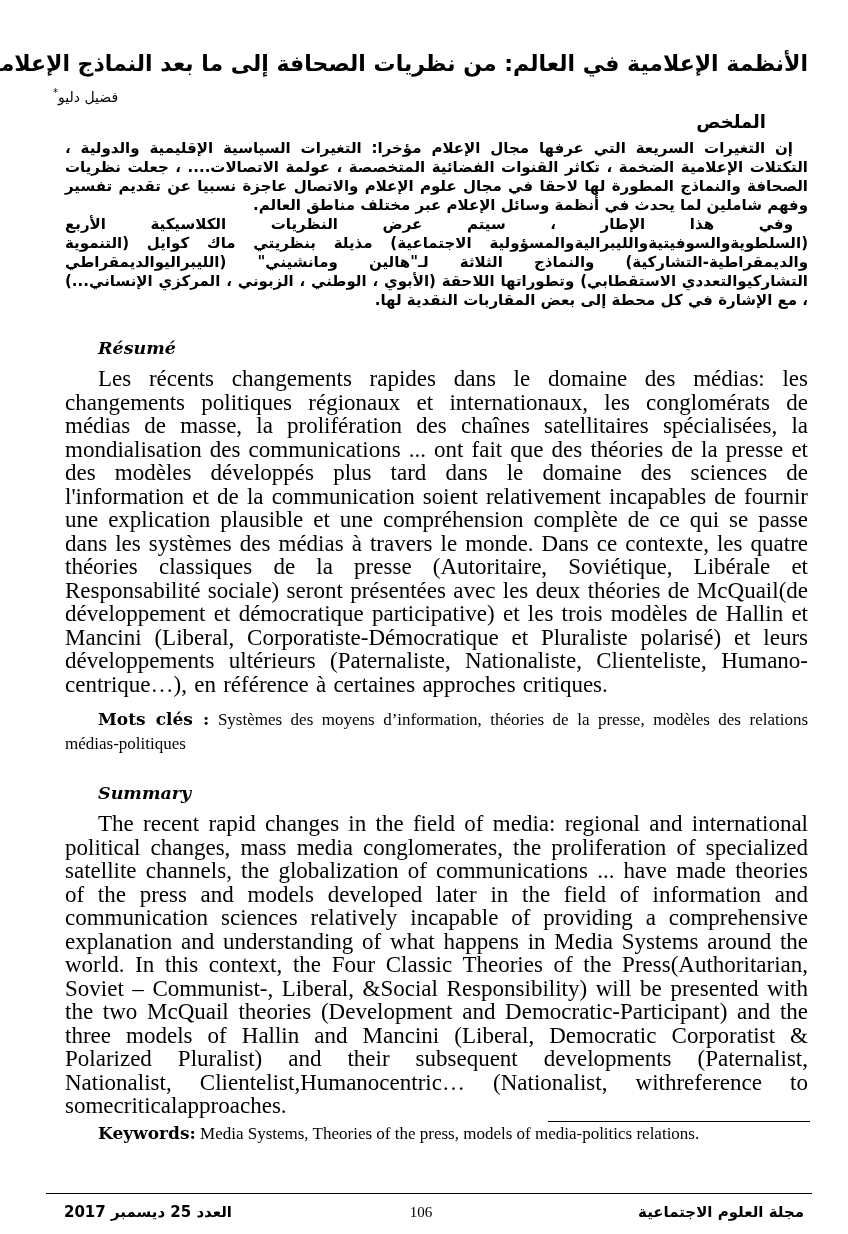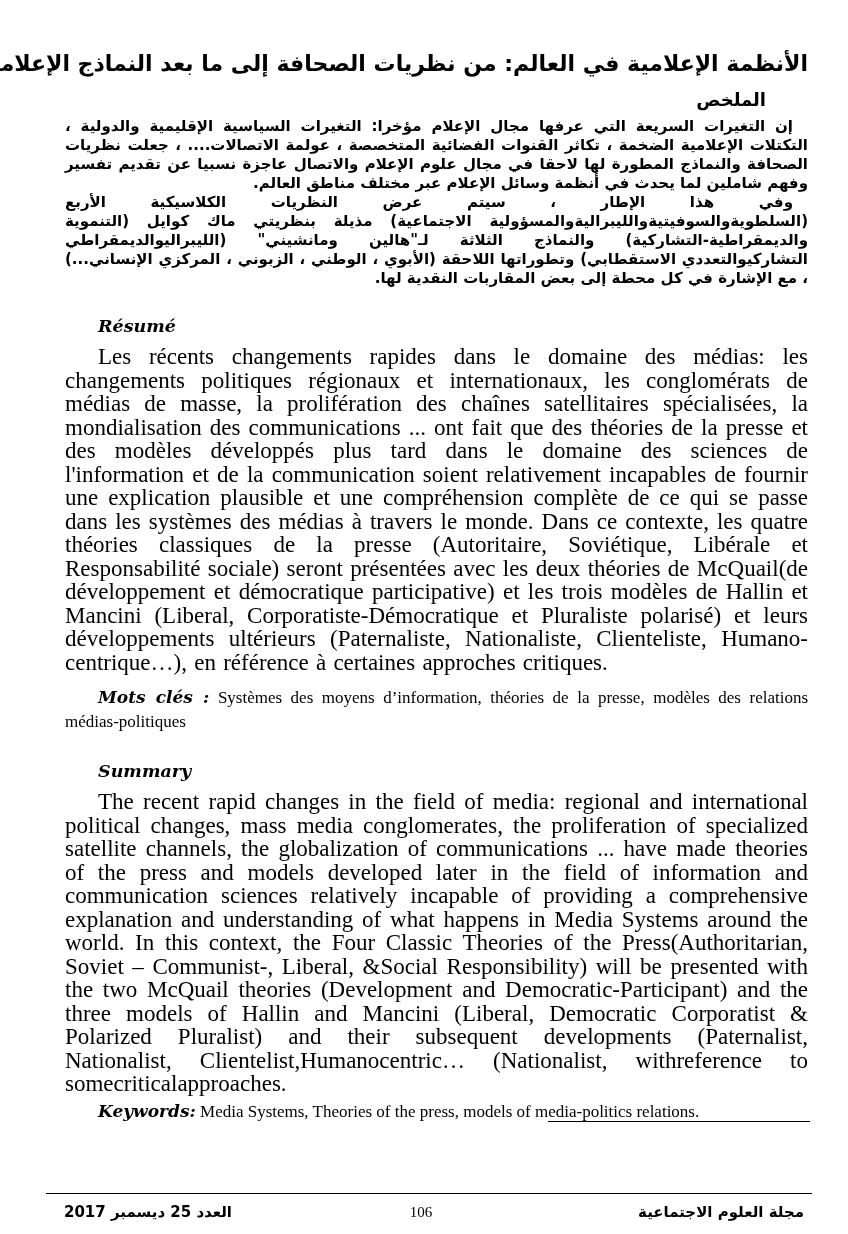--- a/index.html
+++ b/index.html
@@ -88,21 +88,20 @@
   }
   .latin-keywords {
     margin: 12px 0 0 0;
     text-align: justify;
     text-indent: 33px;
     font-size: 17px;
     line-height: 23.5px;
   }
   .latin-keywords .label {
     font-family: "DejaVu Serif", serif;
-    font-style: italic;
     font-weight: bold;
   }
   .latin-keywords.en { margin-top: 4px; }
   .latin-heading.summary { margin-top: 26px; }
 
   
   .footnote-sep {
     position: absolute;
     top: 1121px;
     right: 38px;
@@ -164,20 +163,21 @@
     line-height: 28px;
   }
 </style>
 </head>
 <body>
 
 <div class="page">
   <div class="content">
 
     <div class="title">الأنظمة الإعلامية في العالم: من نظريات الصحافة إلى ما بعد النماذج الإعلامية</div>
+    <div class="author"><span>فضيل دليو</span><sup class="note-mark">*</sup></div>
 
     <div class="ar-heading">الملخص</div>
     <p class="ar-para first">إن التغيرات السريعة التي عرفها مجال الإعلام مؤخرا: التغيرات السياسية الإقليمية والدولية ، التكتلات الإعلامية الضخمة ، تكاثر القنوات الفضائية المتخصصة ، عولمة الاتصالات.... ، جعلت نظريات الصحافة والنماذج المطورة لها لاحقا في مجال علوم الإعلام والاتصال عاجزة نسبيا عن تقديم تفسير وفهم شاملين لما يحدث في أنظمة وسائل الإعلام عبر مختلف مناطق العالم.</p>
     <p class="ar-para">وفي هذا الإطار ، سيتم عرض النظريات الكلاسيكية الأربع (السلطويةوالسوفيتيةوالليبراليةوالمسؤولية الاجتماعية) مذيلة بنظريتي ماك كوايل (التنموية والديمقراطية-التشاركية) والنماذج الثلاثة لـ"هالين ومانشيني" (الليبراليوالديمقراطي التشاركيوالتعددي الاستقطابي) وتطوراتها اللاحقة (الأبوي ، الوطني ، الزبوني ، المركزي الإنساني...) ، مع الإشارة في كل محطة إلى بعض المقاربات النقدية لها.</p>
 
     <div class="latin-heading">Résumé</div>
     <p class="latin-body">Les récents changements rapides dans le domaine des médias: les changements politiques régionaux et internationaux, les conglomérats de médias de masse, la prolifération des chaînes satellitaires spécialisées, la mondialisation des communications ... ont fait que des théories de la presse et des modèles développés plus tard dans le domaine des sciences de l'information et de la communication soient relativement incapables de fournir une explication plausible et une compréhension complète de ce qui se passe dans les systèmes des médias à travers le monde. Dans ce contexte, les quatre théories classiques de la presse (Autoritaire, Soviétique, Libérale et Responsabilité sociale) seront présentées avec les deux théories de McQuail(de développement et démocratique participative) et les trois modèles de Hallin et Mancini (Liberal, Corporatiste-Démocratique et Pluraliste polarisé) et leurs développements ultérieurs (Paternaliste, Nationaliste, Clienteliste, Humano-centrique…), en référence à certaines approches critiques.</p>
     <div class="latin-keywords"><span class="label">Mots clés :</span><span> Systèmes des moyens d’information, théories de la presse, modèles des relations médias-politiques</span></div>
 
     <div class="latin-heading summary">Summary</div>

